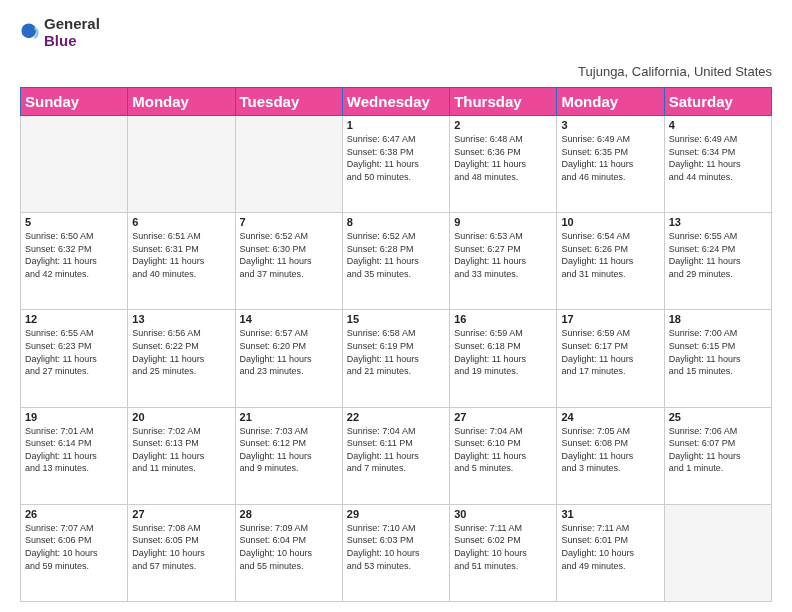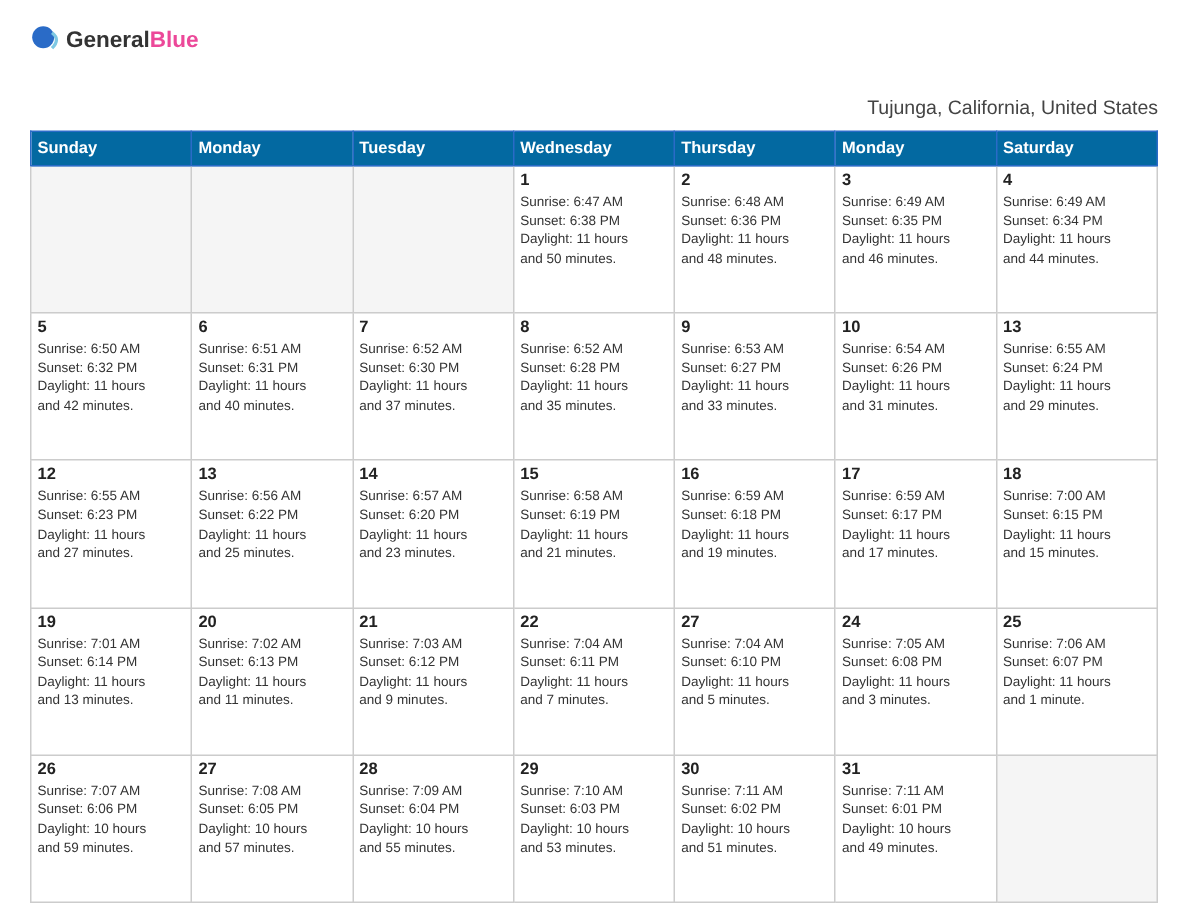--- a/index.html
+++ b/index.html
@@ -22,32 +22,32 @@
       align-items: flex-start;
       justify-content: space-between;
       margin-bottom: 8px;
     }
     .logo {
       display: flex;
       align-items: center;
     }
     .logo-text {
       display: flex;
-      flex-direction: row;
+      flex-direction: column;
       line-height: 1.1;
     }
     .logo-general {
       font-size: 15px;
       font-weight: bold;
       color: #333;
     }
     .logo-blue {
       font-size: 15px;
       font-weight: bold;
-      color: #ec4899;
+      color: #701a75;
     }
     .logo-icon {
       width: 22px;
       height: 22px;
       margin-right: 2px;
     }
     .title-block {
       text-align: right;
     }
     .month-title {
@@ -62,23 +62,23 @@
       margin-top: 48px;
     }
     .calendar {
       flex: 1;
       border: 1px solid #ccc;
       border-collapse: collapse;
       width: 100%;
       table-layout: fixed;
     }
     .calendar th {
-      background: #0369a1;
+      background: #ec4899;
       color: #fff;
-      font-size: 11px;
+      font-size: 15px;
       font-weight: bold;
       padding: 5px 4px;
       text-align: left;
       border: 1px solid #2a6bc7;
     }
     .calendar td {
       border: 1px solid #ccc;
       vertical-align: top;
       padding: 3px 4px;
       font-size: 9.5px;

